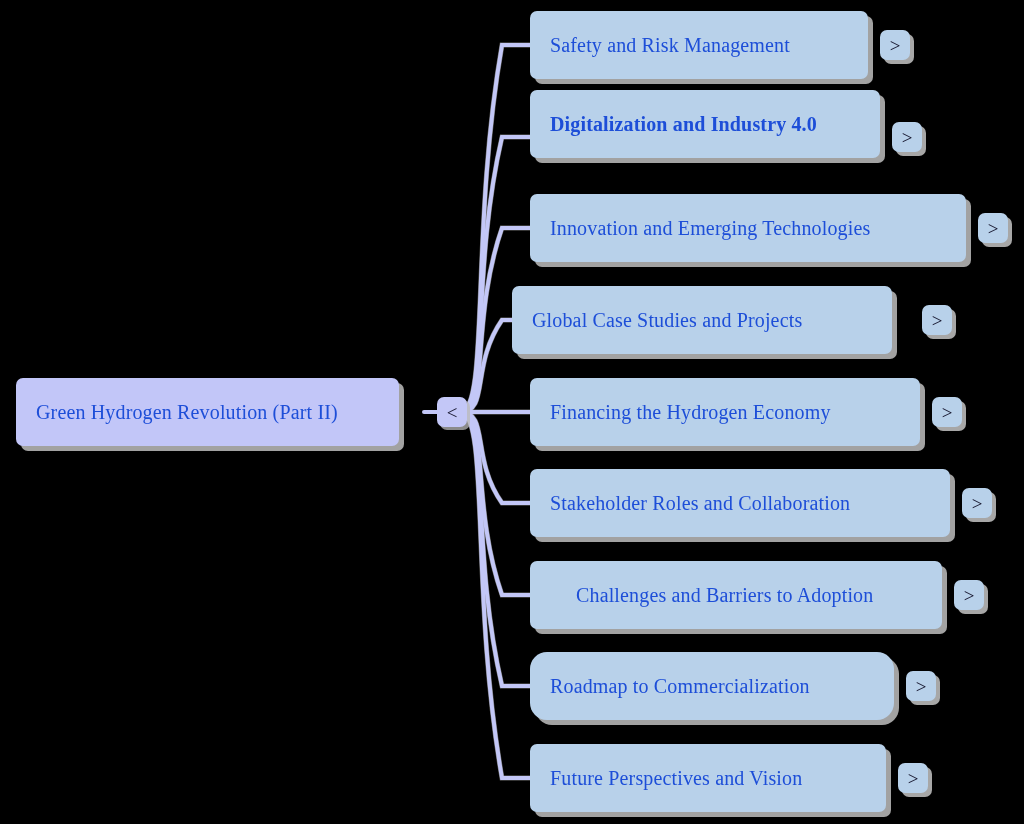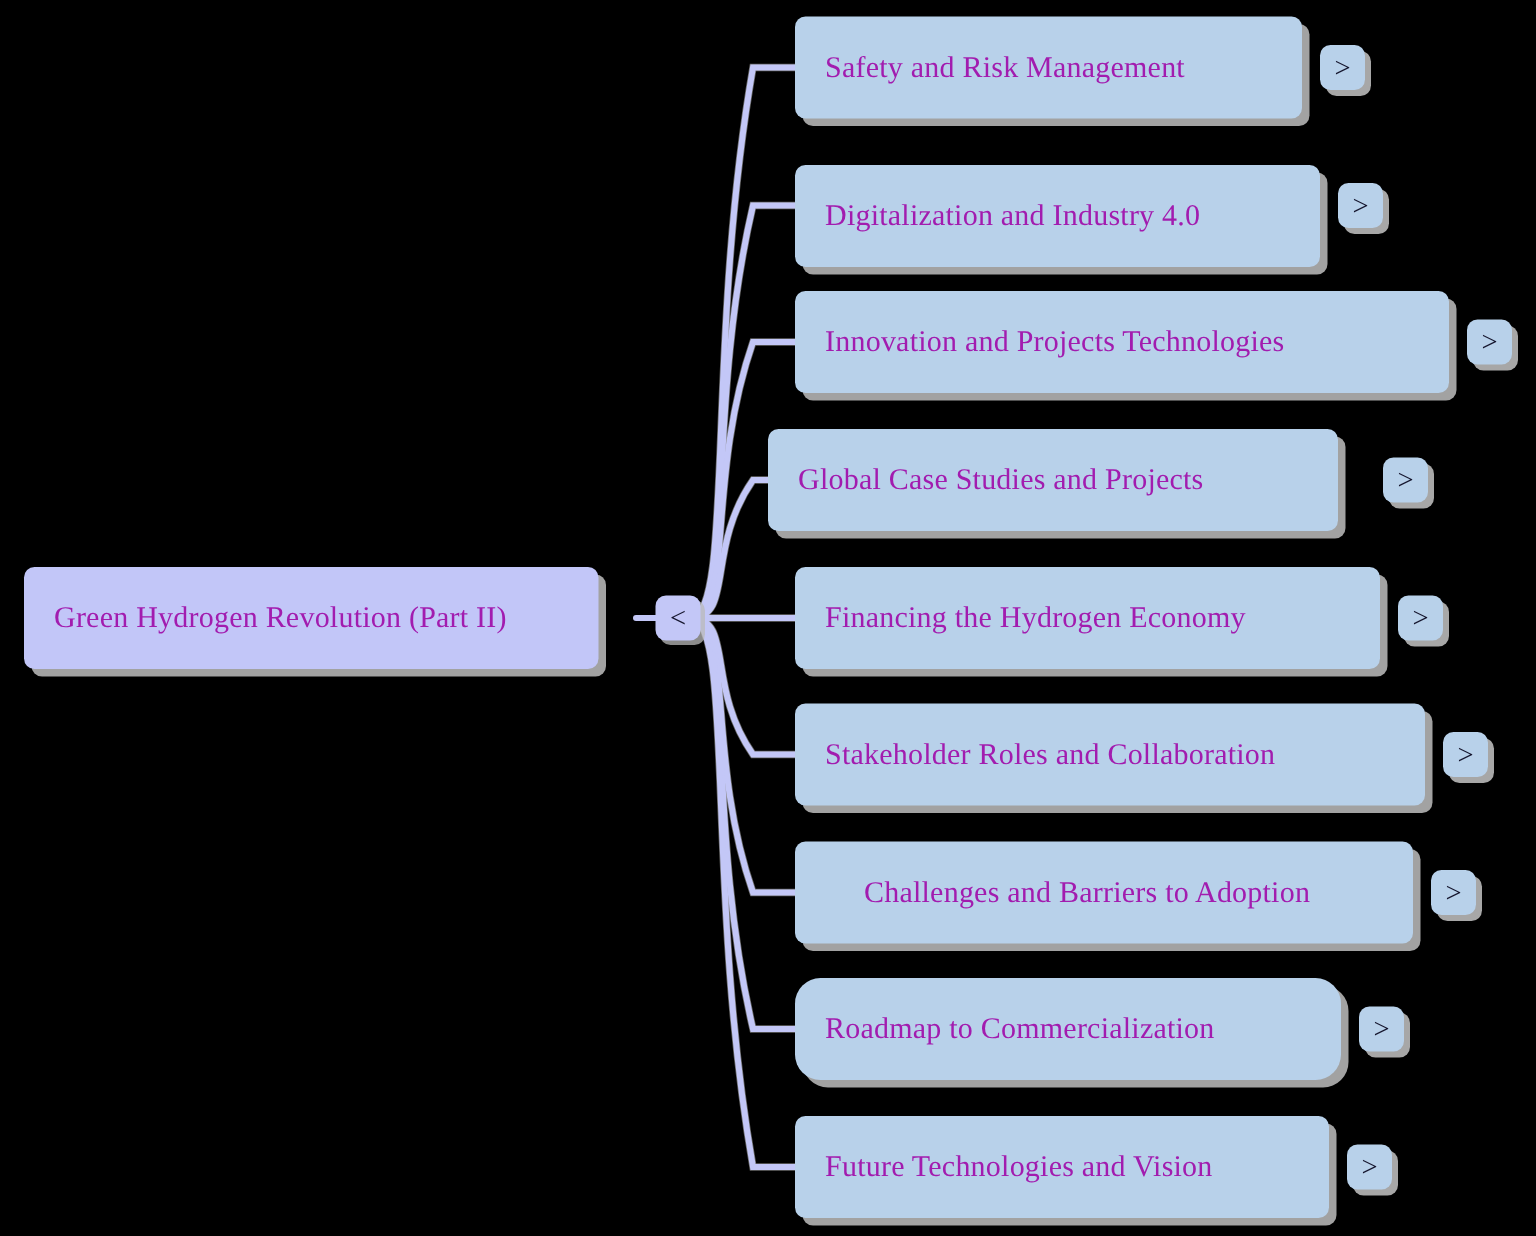--- a/index.html
+++ b/index.html
@@ -50,21 +50,21 @@
     display: flex;
     align-items: center;
     height: 68px;
     border-radius: 7px;
     box-shadow: 5px 5px 0 0 rgba(190,190,190,.85);
     padding: 0 20px;
   }
   .node-label {
     font-size: 20px;
     line-height: 1;
-    color: #a21caf;
+    color: #1d4ed8;
     white-space: nowrap;
     letter-spacing: .15px;
   }
 
   .root-node {
     background: #c2c6f8;
     left: 16px;
     top: 378px;
     width: 408px;
     justify-content: flex-start;
@@ -134,28 +134,28 @@
     <span>&lt;</span>
   </div>
 
   <div id="children-layer">
       <div class="node child-node" style="left: 530px; top: 11px; width: 338px;">
         <span class="node-label">Safety and Risk Management</span>
       </div>
       <div class="toggle" style="left: 880px; top: 30px;">
         <span>&gt;</span>
       </div>
-      <div class="node child-node" style="left: 530px; top: 110px; width: 350px;">
+      <div class="node child-node" style="left: 530px; top: 90px; width: 350px; font-weight: bold;">
         <span class="node-label">Digitalization and Industry 4.0</span>
       </div>
       <div class="toggle" style="left: 892px; top: 122px;">
         <span>&gt;</span>
       </div>
       <div class="node child-node" style="left: 530px; top: 194px; width: 436px;">
-        <span class="node-label">Innovation and Projects Technologies</span>
+        <span class="node-label">Innovation and Emerging Technologies</span>
       </div>
       <div class="toggle" style="left: 978px; top: 213px;">
         <span>&gt;</span>
       </div>
       <div class="node child-node" style="left: 512px; top: 286px; width: 380px;">
         <span class="node-label">Global Case Studies and Projects</span>
       </div>
       <div class="toggle" style="left: 922px; top: 305px;">
         <span>&gt;</span>
       </div>
@@ -177,20 +177,20 @@
       <div class="toggle" style="left: 954px; top: 580px;">
         <span>&gt;</span>
       </div>
       <div class="node child-node" style="left: 530px; top: 652px; width: 364px; border-radius: 17px;">
         <span class="node-label">Roadmap to Commercialization</span>
       </div>
       <div class="toggle" style="left: 906px; top: 671px;">
         <span>&gt;</span>
       </div>
       <div class="node child-node" style="left: 530px; top: 744px; width: 356px;">
-        <span class="node-label">Future Technologies and Vision</span>
+        <span class="node-label">Future Perspectives and Vision</span>
       </div>
       <div class="toggle" style="left: 898px; top: 763px;">
         <span>&gt;</span>
       </div>
     </div>
 
 </div>
 
 </body></html>

